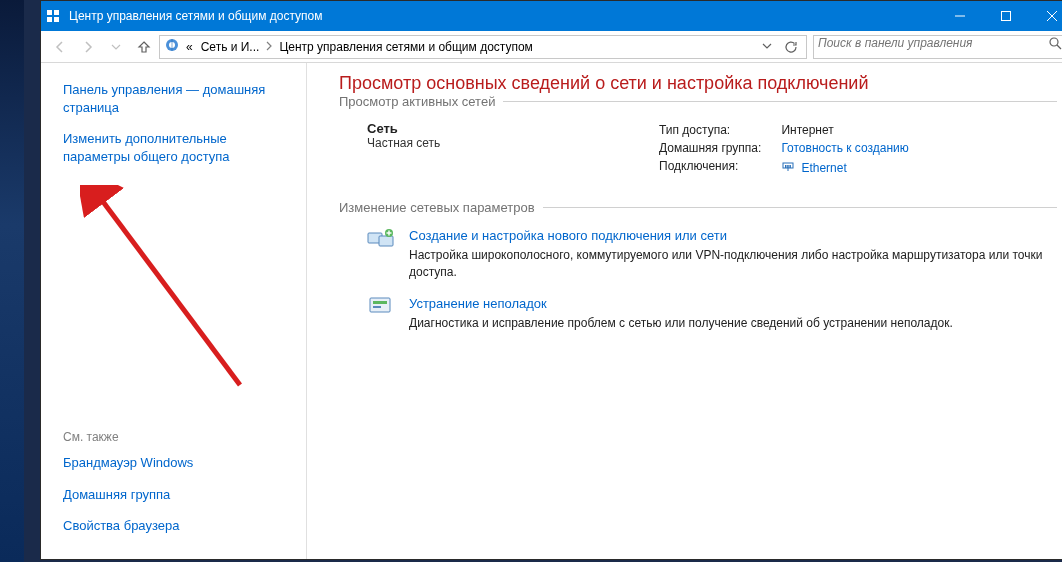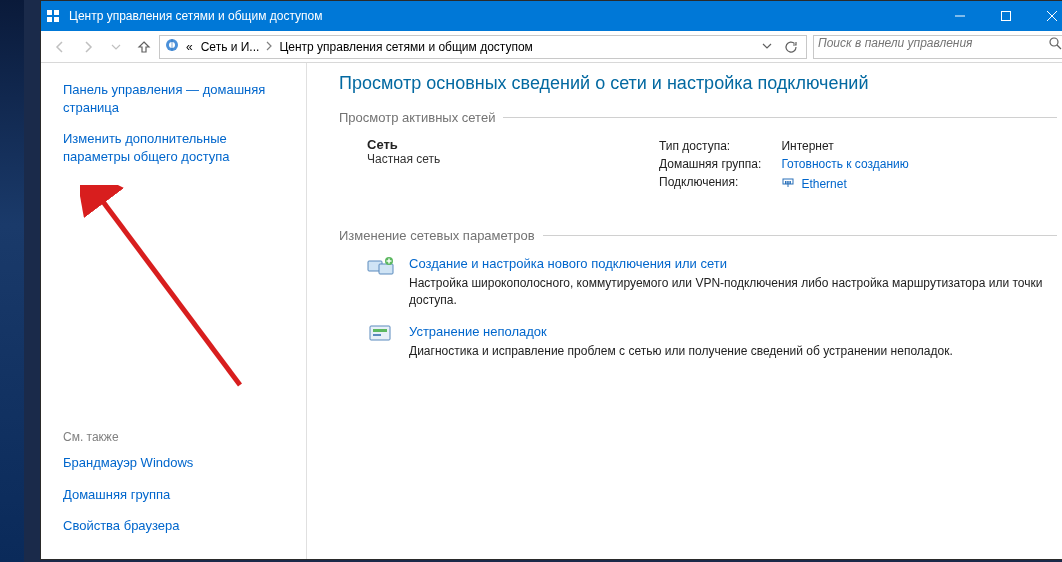--- a/index.html
+++ b/index.html
@@ -20,25 +20,25 @@
     .refresh-btn { width: 22px; display: flex; justify-content: center; color: #606060; cursor: pointer; }
     .search-box { width: 256px; height: 24px; border: 1px solid #c8c8c8; display: flex; align-items: flex-start; padding: 0 4px; margin-left: 4px; }
     .search-box input { border: none; outline: none; flex: 1; font-size: 12px; font-style: italic; color: #666; }
     .search-box .s-icon { width: 16px; color: #606060; }
     .body { display: flex; height: calc(100% - 62px); justify-content: center; }
     .sidebar { width: 266px; border-right: 1px solid #e0e0e0; padding: 18px 14px 10px 22px; display: flex; flex-direction: column; font-size: 13px; }
     .side-link { color: #0066cc; margin-bottom: 14px; line-height: 1.35; cursor: pointer; }
     .side-spacer { flex: 1; }
     .side-header { color: #808080; font-size: 12px; margin-bottom: 10px; }
     .main { flex: 1; padding: 10px 18px 14px 32px; font-size: 13px; color: #222; overflow: hidden; }
-    .page-title { color: #0369a1; font-size: 18px; font-weight: 400; margin-bottom: 16px; }
+    .page-title { color: #b91c1c; font-size: 18px; font-weight: 400; }
     .section-band { display: flex; align-items: center; margin-bottom: 12px; }
     .section-label { color: #737373; font-size: 13px; margin-right: 8px; white-space: nowrap; }
     .section-line { flex: 1; height: 1px; background: #d0d0d0; }
-    .net-row { display: flex; margin-bottom: 34px; align-items: flex-start; }
+    .net-row { display: flex; margin-bottom: 22px; align-items: flex-start; }
     .net-left { width: 320px; padding-left: 28px; }
     .net-name { font-weight: 600; font-size: 13px; }
     .net-sub { font-size: 12px; color: #333; }
     .net-right { flex: 1; font-size: 12px; border-left: 0; }
     .net-right table { border-collapse: collapse; }
     .net-right td { padding: 2px 20px 2px 0; vertical-align: top; }
     .link { color: #0066cc; cursor: pointer; }
     .eth { display: inline-flex; align-items: center; gap: 6px; }
     .task-row { display: flex; align-items: flex-start; gap: 14px; padding-left: 28px; margin-bottom: 14px; }
     .task-icon { width: 28px; height: 24px; flex: none; display: flex; justify-content: center; align-items: center; }

